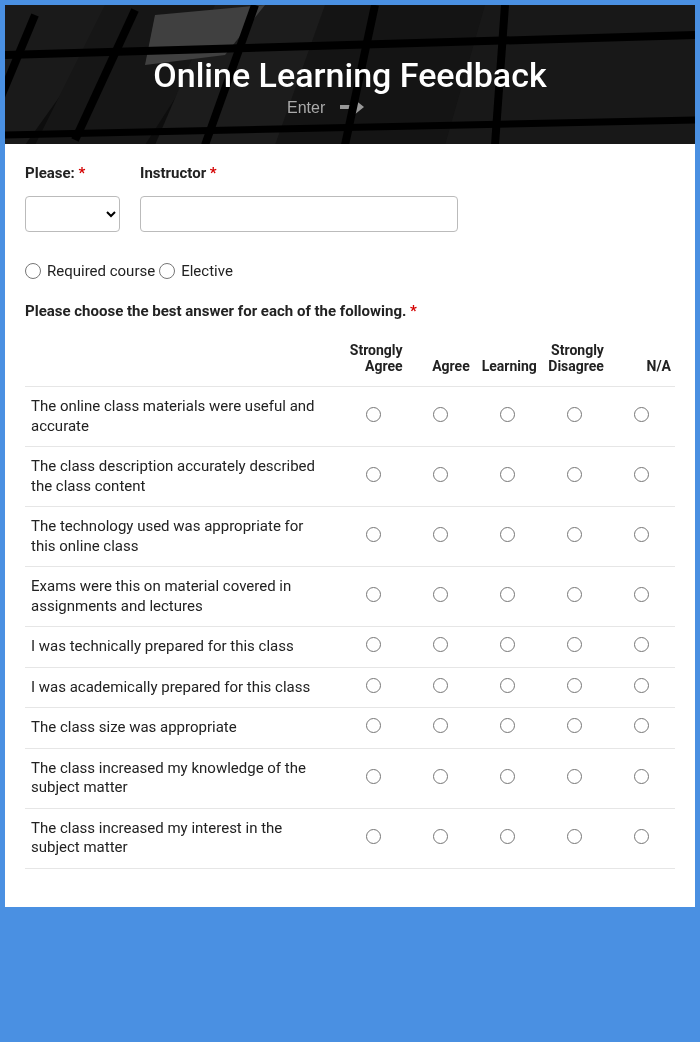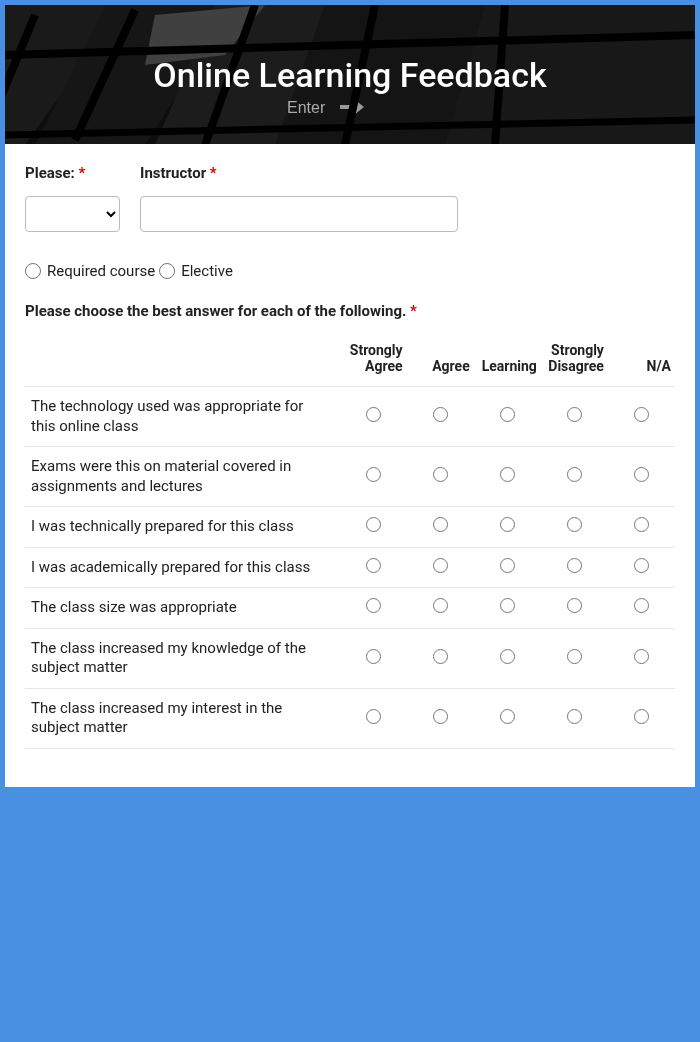--- a/index.html
+++ b/index.html
@@ -117,20 +117,36 @@
             <th class="row-head"></th>
             <th style="width: 64px;">Strongly Agree</th>
             <th style="width: 64px;">Agree</th>
             <th style="width: 64px;">Learning</th>
             <th style="width: 64px;">Strongly Disagree</th>
             <th style="width: 64px;">N/A</th>
           </tr>
         </thead>
       <tbody id="matrix-body">
           <tr>
+            <td class="row-label">The online class materials were useful and accurate</td>
+            <td><input type="radio" name="m0" style=""></td>
+            <td><input type="radio" name="m0" style=""></td>
+            <td><input type="radio" name="m0" style=""></td>
+            <td><input type="radio" name="m0" style=""></td>
+            <td><input type="radio" name="m0" style=""></td>
+          </tr>
+          <tr>
+            <td class="row-label">The class description accurately described the class content</td>
+            <td><input type="radio" name="m1" style=""></td>
+            <td><input type="radio" name="m1" style=""></td>
+            <td><input type="radio" name="m1" style=""></td>
+            <td><input type="radio" name="m1" style=""></td>
+            <td><input type="radio" name="m1" style=""></td>
+          </tr>
+          <tr>
             <td class="row-label">The technology used was appropriate for this online class</td>
             <td><input type="radio" name="m2" style=""></td>
             <td><input type="radio" name="m2" style=""></td>
             <td><input type="radio" name="m2" style=""></td>
             <td><input type="radio" name="m2" style=""></td>
             <td><input type="radio" name="m2" style=""></td>
           </tr>
           <tr>
             <td class="row-label">Exams were this on material covered in assignments and lectures</td>
             <td><input type="radio" name="m3" style=""></td>

